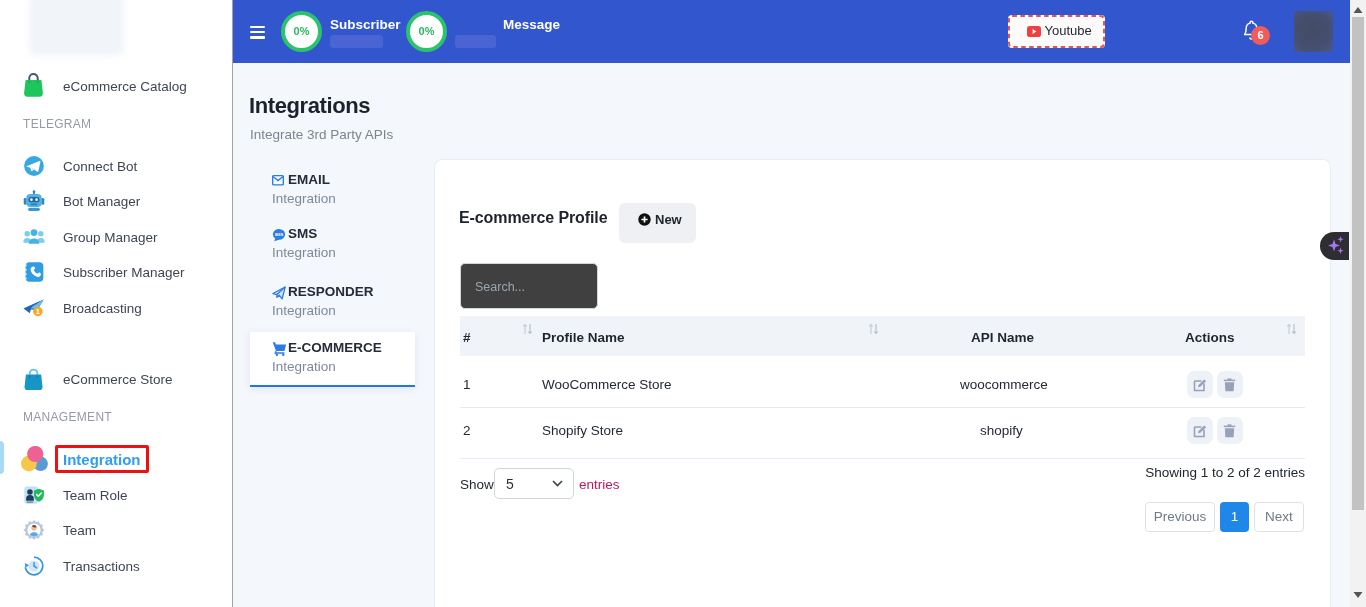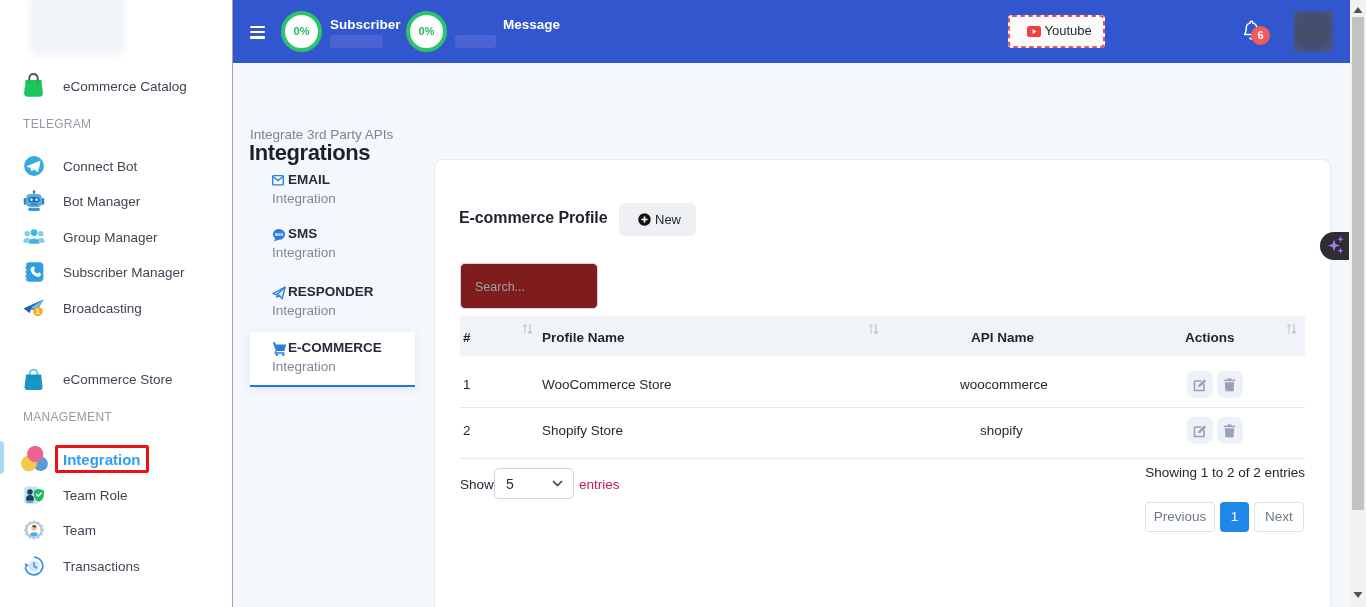--- a/index.html
+++ b/index.html
@@ -27,36 +27,36 @@
 .navbtn { position:absolute; top:15px; height:33px; background:#fdfafa; border-radius:4px; font-size:13px; color:#252b35; }
 .bicon { display:inline-block; vertical-align:middle; }
 
 
 #sbtrack { position:absolute; left:1350px; top:0; width:16px; height:607px; background:#f2f2f2; }
 #sbthumb { position:absolute; left:2px; top:17px; width:12px; height:493px; background:#c2c2c2; }
 .sarrow { position:absolute; left:3px; width:10px; height:8px; }
 
 
 #content { position:absolute; left:234px; top:63px; width:1116px; height:544px; background:#f4f7fc; }
-h1.pagetitle { position:absolute; left:249px; top:93px; font-size:22px; font-weight:bold; color:#1c212b; letter-spacing:-0.4px;margin-top:47px;}
+h1.pagetitle { position:absolute; left:249px; top:93px; font-size:22px; font-weight:bold; color:#1c212b; letter-spacing:-0.4px;}
 .pagesub { position:absolute; left:250px; top:127px; font-size:13.5px; color:#7c8591; }
 
 .tab { position:absolute; left:250px; width:165px; height:46px; }
 .tabtitle { position:absolute; left:38px; top:0; font-size:13.5px; font-weight:bold; color:#252b38; white-space:nowrap; }
 .tabicon { position:absolute; left:21px; top:0px; width:16px; height:16px; }
 .tabsub { position:absolute; left:22px; top:19px; font-size:13.5px; color:#7e8999; }
 #activetab { position:absolute; left:250px; top:332px; width:165px; height:54.5px; background:#fff; border-bottom:2.5px solid #2077e2; box-shadow:0 2px 8px rgba(90,110,150,0.12); }
 
 
 #card { position:absolute; left:434px; top:159px; width:897px; height:460px; background:#fff; border:1px solid #e9ecf2; border-radius:8px 8px 0 0; border-bottom:none; }
 
 .cardtitle { position:absolute; left:459px; top:209px; font-size:16px; font-weight:bold; color:#1d222c; letter-spacing:-0.1px; }
-#newbtn { position:absolute; left:619px; top:203px; width:77px; height:33px; background:#eef0f3; border-radius:6px; }
+#newbtn { position:absolute; left:619px; top:203px; width:77px; height:40px; background:#eef0f3; border-radius:6px;font-weight:bold; }
 #newbtn span { position:absolute; left:36px; top:9px; font-size:13px; color:#20262e; }
-#search { position:absolute; left:460px; top:263px; width:138px; height:46px; border:1px solid #ccd6df; border-radius:5px; background:#7f1d1d; }
+#search { position:absolute; left:460px; top:263px; width:138px; height:46px; border:1px solid #ccd6df; border-radius:5px; background:#404040; }
 #search span { position:absolute; left:14px; top:16px; font-size:12.5px; color:#9aa5b1; }
 
 #thead { position:absolute; left:460px; top:316px; width:845px; height:40px; background:#f0f4f9; }
 .th { position:absolute; font-size:13.5px; font-weight:bold; color:#1f2530; }
 .sorticon { position:absolute; width:11px; height:12px; }
 .trow { position:absolute; font-size:13.5px; color:#242a34; }
 .rowline { position:absolute; left:460px; width:845px; height:1px; background:#eae7f6; }
 .actbtn { position:absolute; width:26px; height:27px; background:#eef1f7; border-radius:7px; }
 .actbtn svg { position:absolute; left:6px; top:7px; }
 

